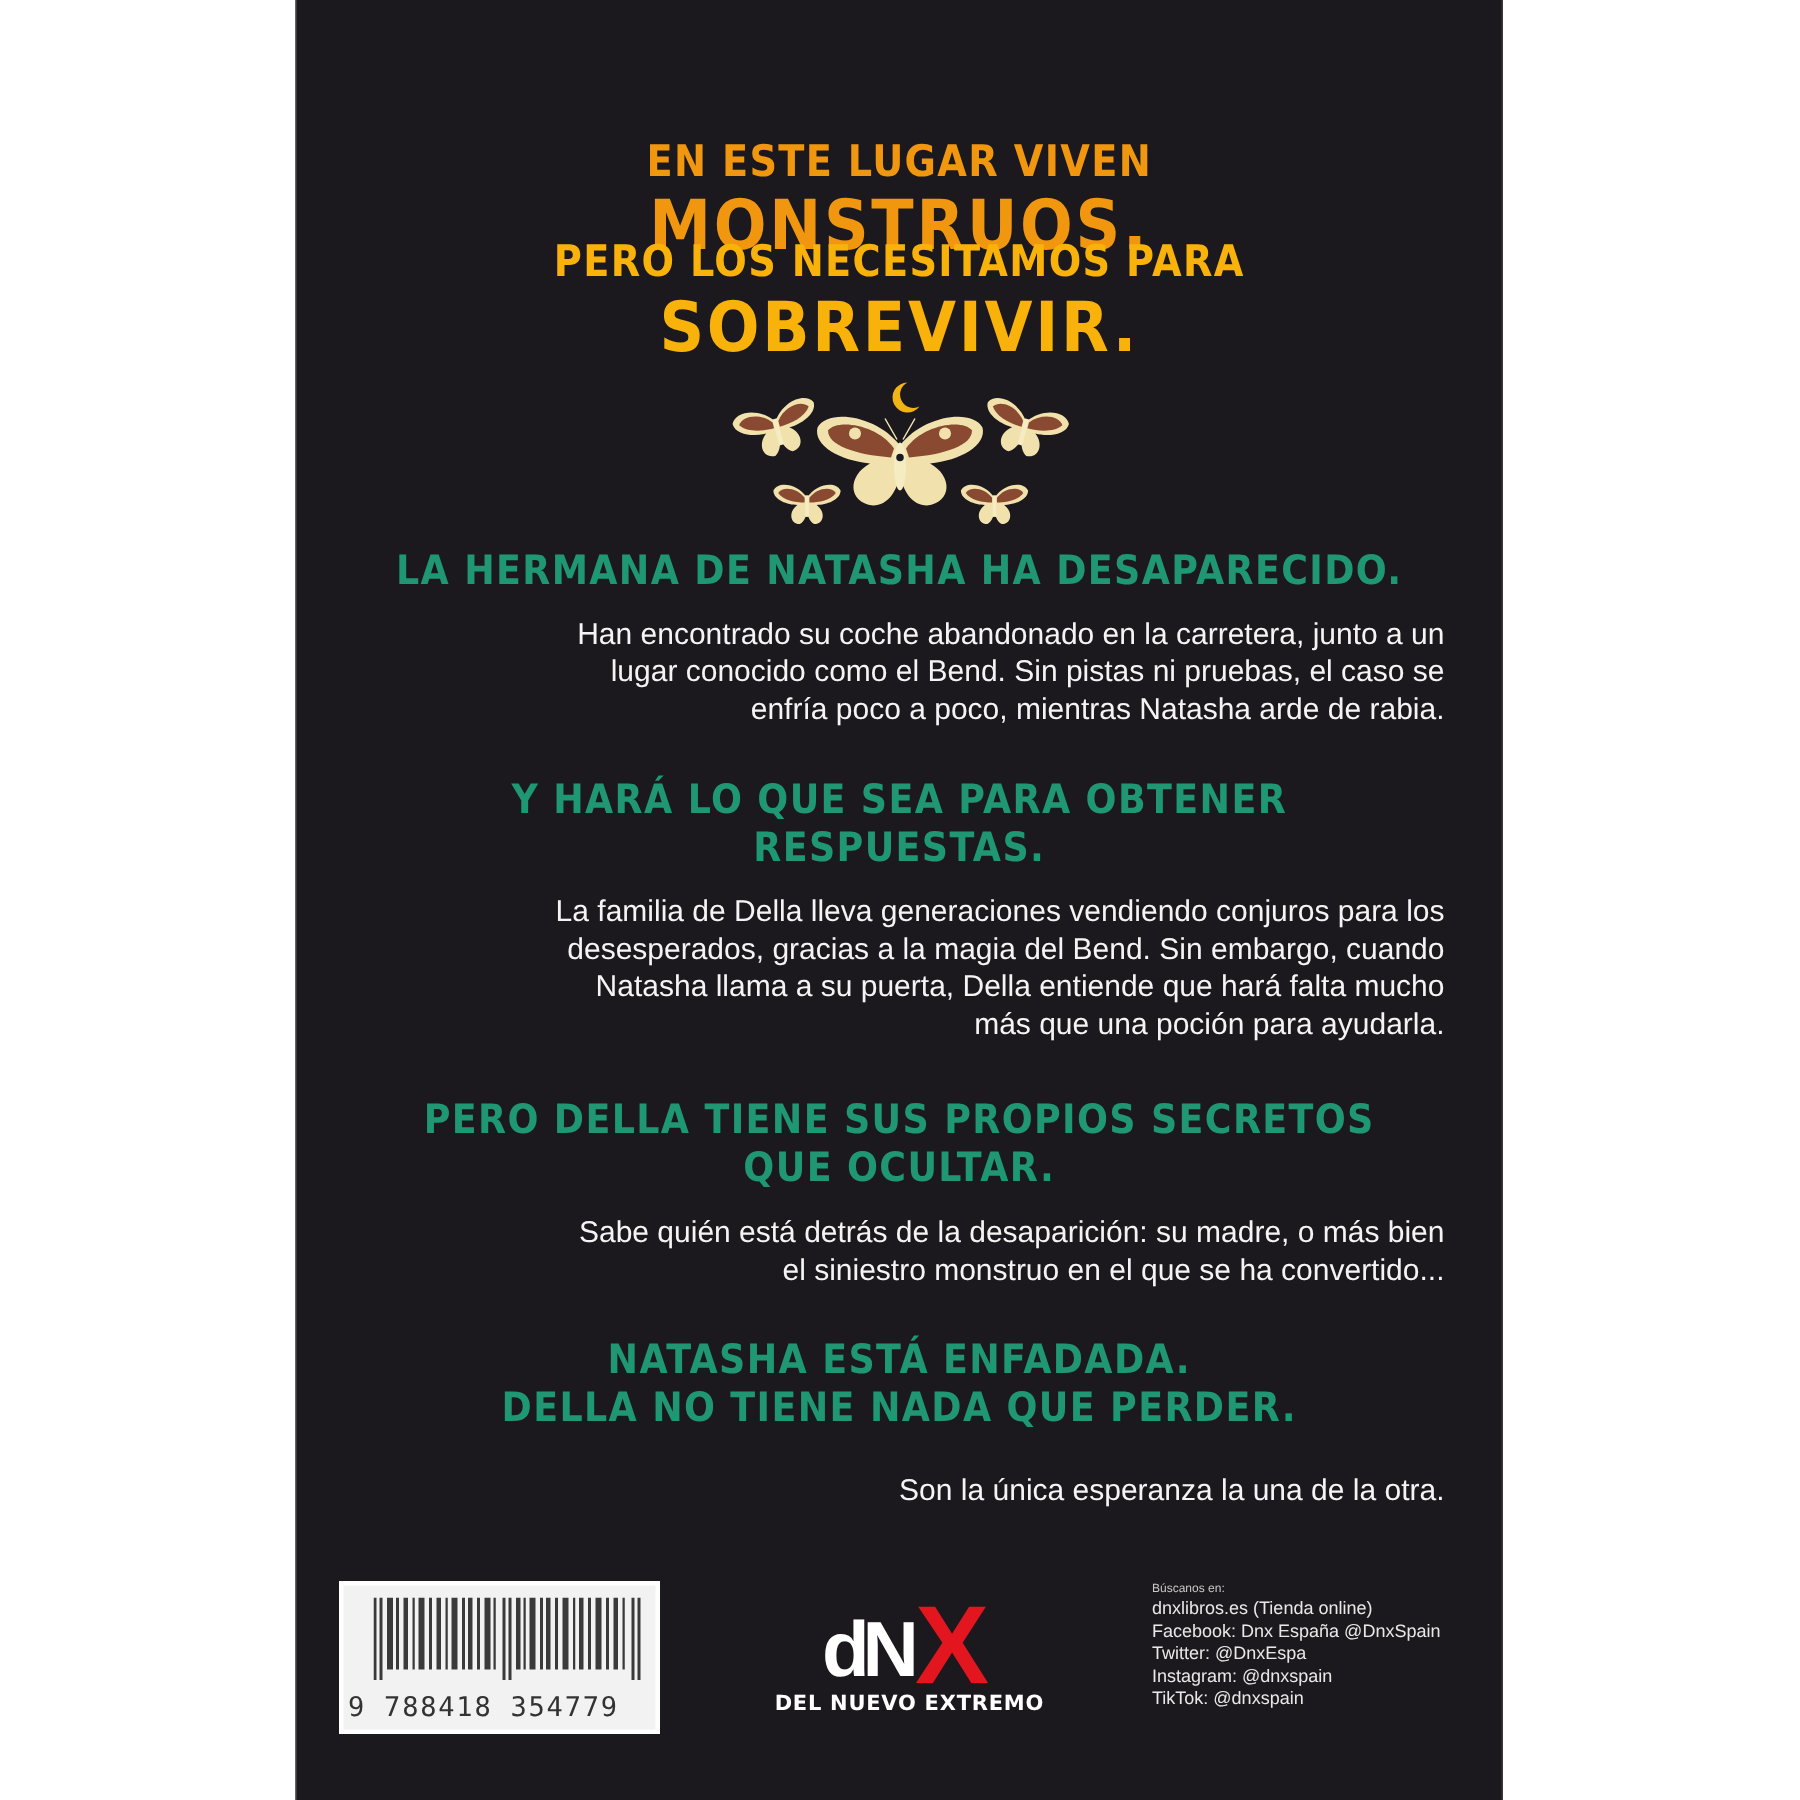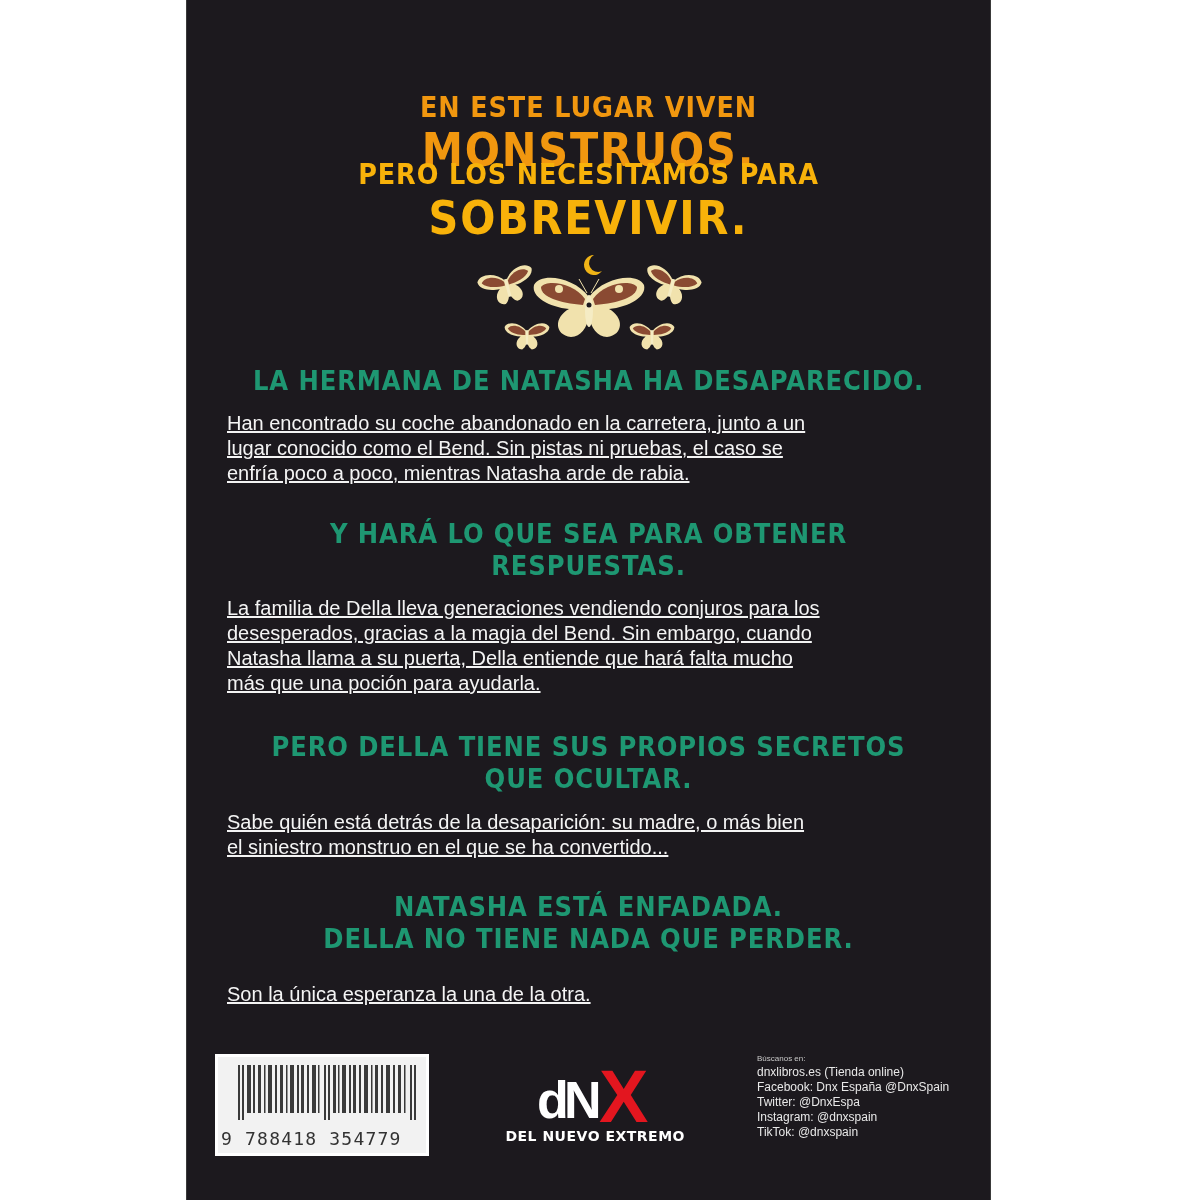--- a/index.html
+++ b/index.html
@@ -2,21 +2,21 @@
 <html><head>
 <meta charset="utf-8">
 <style>
   html, body { margin: 0; padding: 0; }
   body {
     width: 1200px; height: 1200px; background: #ffffff;
     position: relative; overflow: hidden;
     font-family: "Liberation Sans", sans-serif;
   }
   .cover {
-    position: absolute; left: 186px; top: 0; width: 805px; height: 1200px;
+    position: absolute; left: 197px; top: 0; width: 805px; height: 1200px;
     background: #1c191e;
     border-left: 1px solid #3a3a3a; border-right: 1px solid #3a3a3a;
     box-sizing: border-box;
   }
   .display {
     font-family: "DejaVu Sans", sans-serif;
     font-weight: bold;
     text-align: center;
     letter-spacing: 1px;
     position: absolute; left: 0; width: 100%;
@@ -31,21 +31,21 @@
   .moths {
     position: absolute; left: 285px; top: 247px; width: 235px; height: 110px;
   }
 
   .h-green {
     color: #1e9772; font-size: 27px; line-height: 32px;
     transform: scaleX(0.9);
   }
   .body-text {
     position: absolute; left: 40px; width: 725px;
-    color: #f4f4f4; font-size: 20px; line-height: 25px; text-align: left; margin: 0; text-decoration: underline;
+    color: #f4f4f4; font-size: 20px; line-height: 25px; text-align: right; margin: 0;
   }
 
   .barcode {
     position: absolute; left: 28px; top: 1054px; width: 214px; height: 102px;
     background: #f2f2f2; border: 3px solid #ffffff; box-sizing: border-box;
   }
   .barcode .bars { position: absolute; left: 20px; top: 8px; width: 180px; height: 55px; }
   .barcode .num {
     position: absolute; left: 3px; bottom: 4px; width: 200px;
     font-family: "DejaVu Sans Mono", monospace; font-size: 18px; color: #333;

